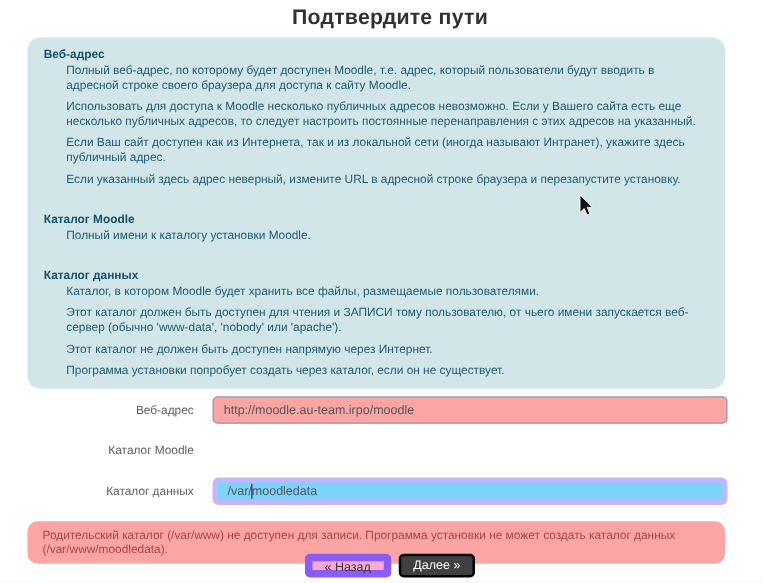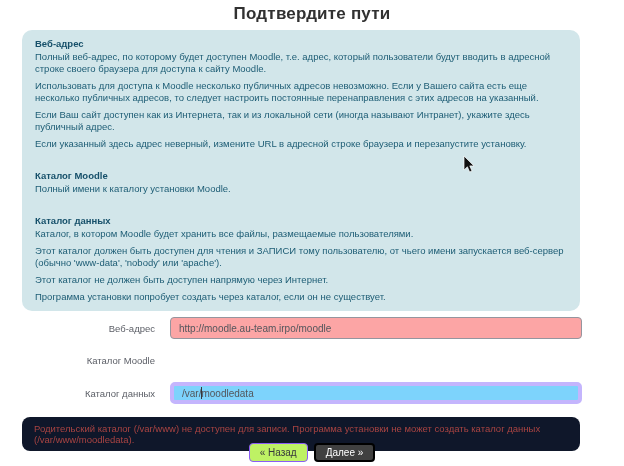--- a/index.html
+++ b/index.html
@@ -12,21 +12,21 @@
     text-align:center;font-size:17px;font-weight:bold;color:#313131;
     letter-spacing:.2px;
   }
   
   .info-box{
     position:absolute;left:22px;top:30px;width:558px;height:281px;
     box-sizing:border-box;background:#d2e6ea;border-radius:10px;
     padding:8px 13px;overflow:hidden;
     color:#1c5c74;font-size:9.5px;line-height:12px;
   }
-  .info-box p{margin:0 0 5px 0;}
+  .info-box p{margin:0 0 5px 18px;}
   .sect-heading{font-weight:bold;color:#16506a;margin:0 0 1px 0;}
   .sect + .sect{margin-top:20px;}
   
   .form-row{
     position:absolute;left:22px;width:560px;height:24px;
     display:flex;align-items:center;
   }
   .form-row label{
     flex:0 0 133px;text-align:right;color:#5b5e66;font-size:9.5px;
   }
@@ -41,33 +41,33 @@
   }
   .input-focused{
     background:#7dd3fc;border:4px solid #c4b5fd;border-radius:5px;color:#3c3f44;
   }
   .caret{
     position:absolute;left:31px;top:5px;width:1px;height:12px;background:#33363b;
   }
   
   .error-box{
     position:absolute;left:22px;top:417px;width:558px;box-sizing:border-box;
-    background:#0f172a;border-radius:8px;padding:6px 12px;
+    background:#fca5a5;border-radius:8px;padding:6px 12px;
     color:#a94442;font-size:9.5px;line-height:11px;
   }
   
   .actions{
     position:absolute;left:0;top:443px;width:100%;
     display:flex;justify-content:center;gap:6px;
   }
   .actions button{
     font-family:"Liberation Sans","DejaVu Sans",sans-serif;
     font-size:10px;height:19px;padding:0 10px;border-radius:4px;cursor:pointer;
   }
-  .btn-back{background:#bef264;border:1px solid #8b5cf6;color:#38383d;}
+  .btn-back{background:#f9a8d4;border:6px solid #8b5cf6;color:#38383d;}
   .btn-next{background:#404040;border:2px solid #000000;color:#ffffff;}
   
   .mouse-cursor{position:absolute;left:463px;top:156px;width:12px;height:18px;}
 </style>
 </head>
 <body>
 
 <div class="page">
 
   <h1 class="title">Подтвердите пути</h1>

